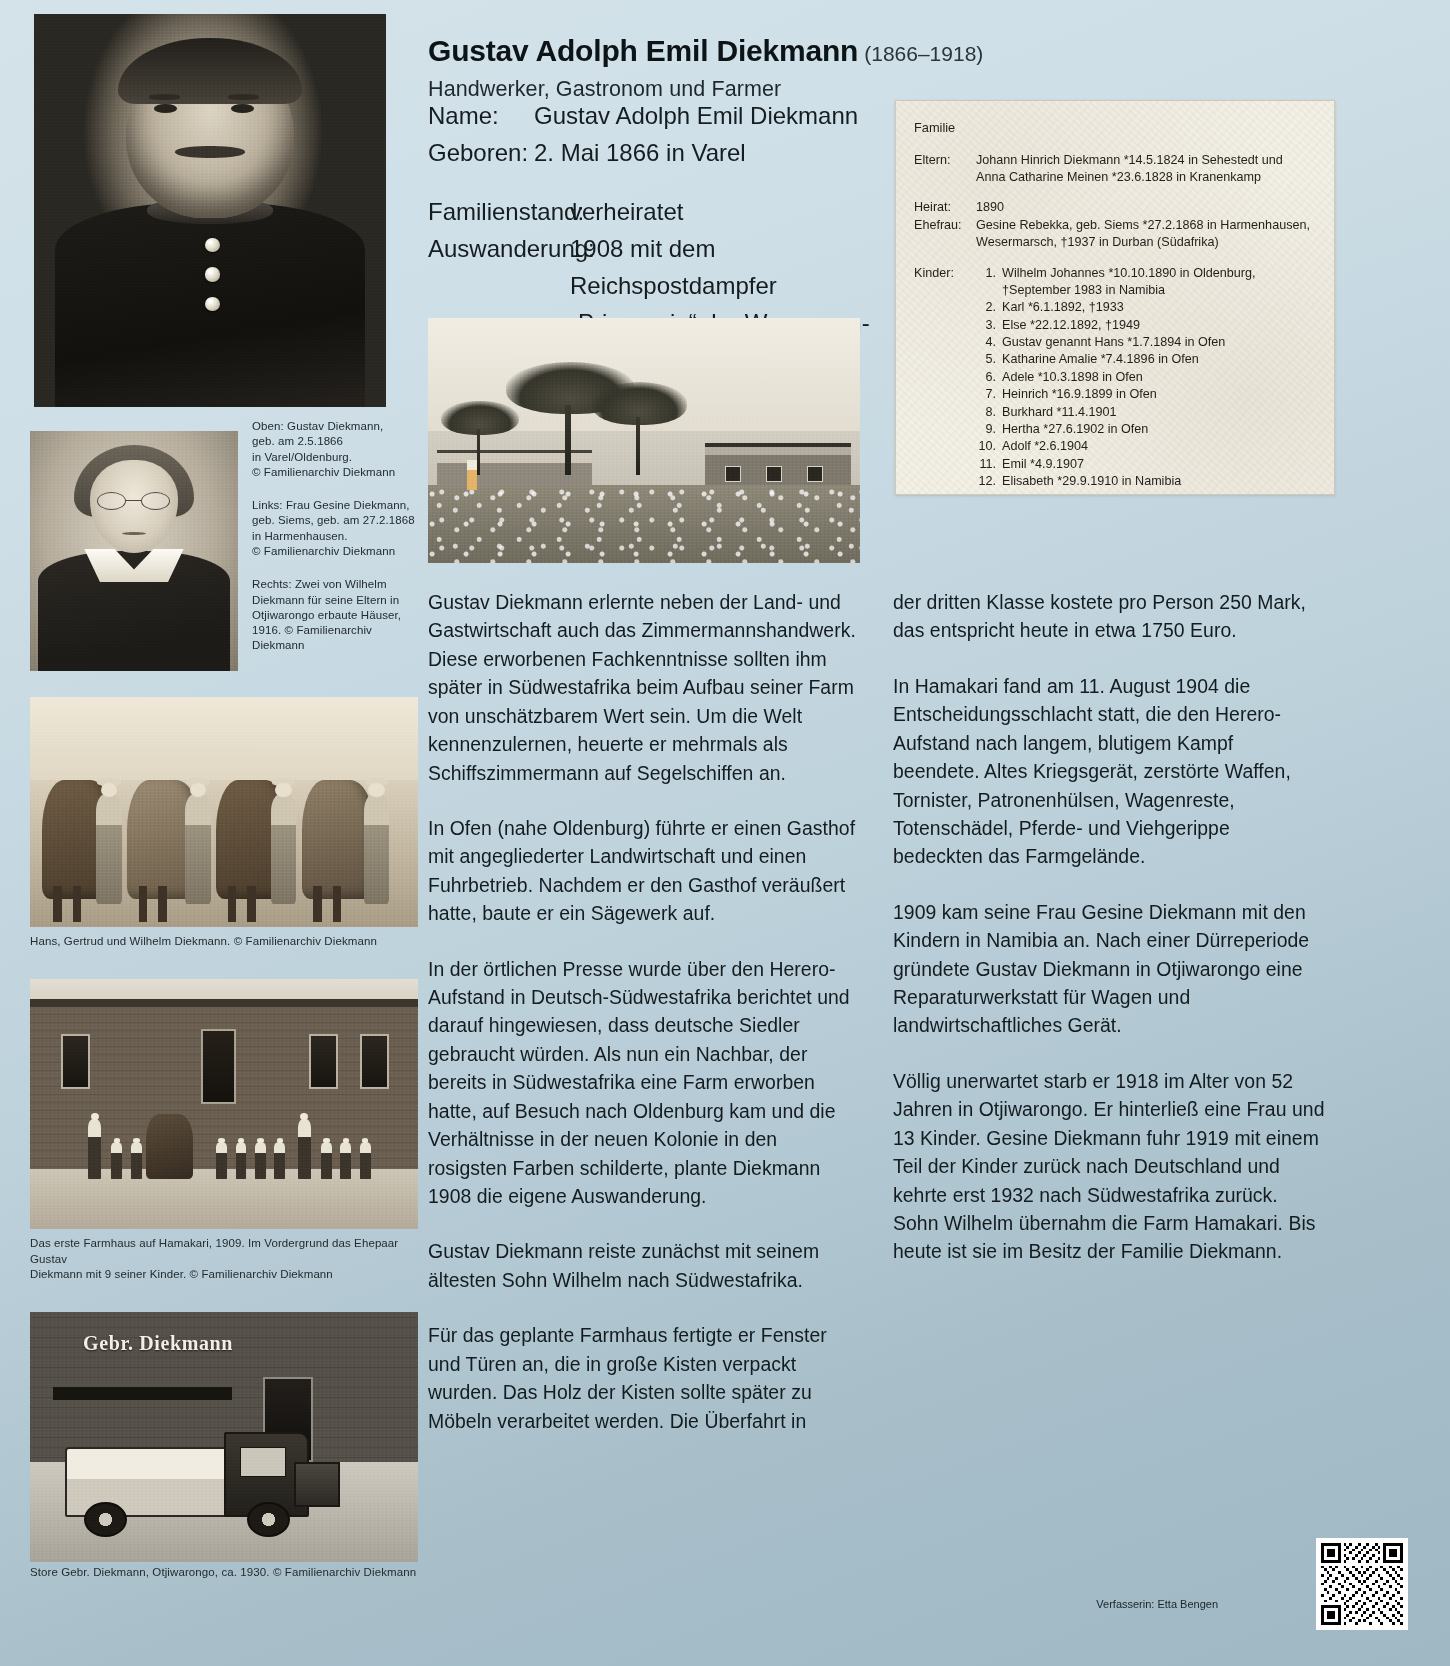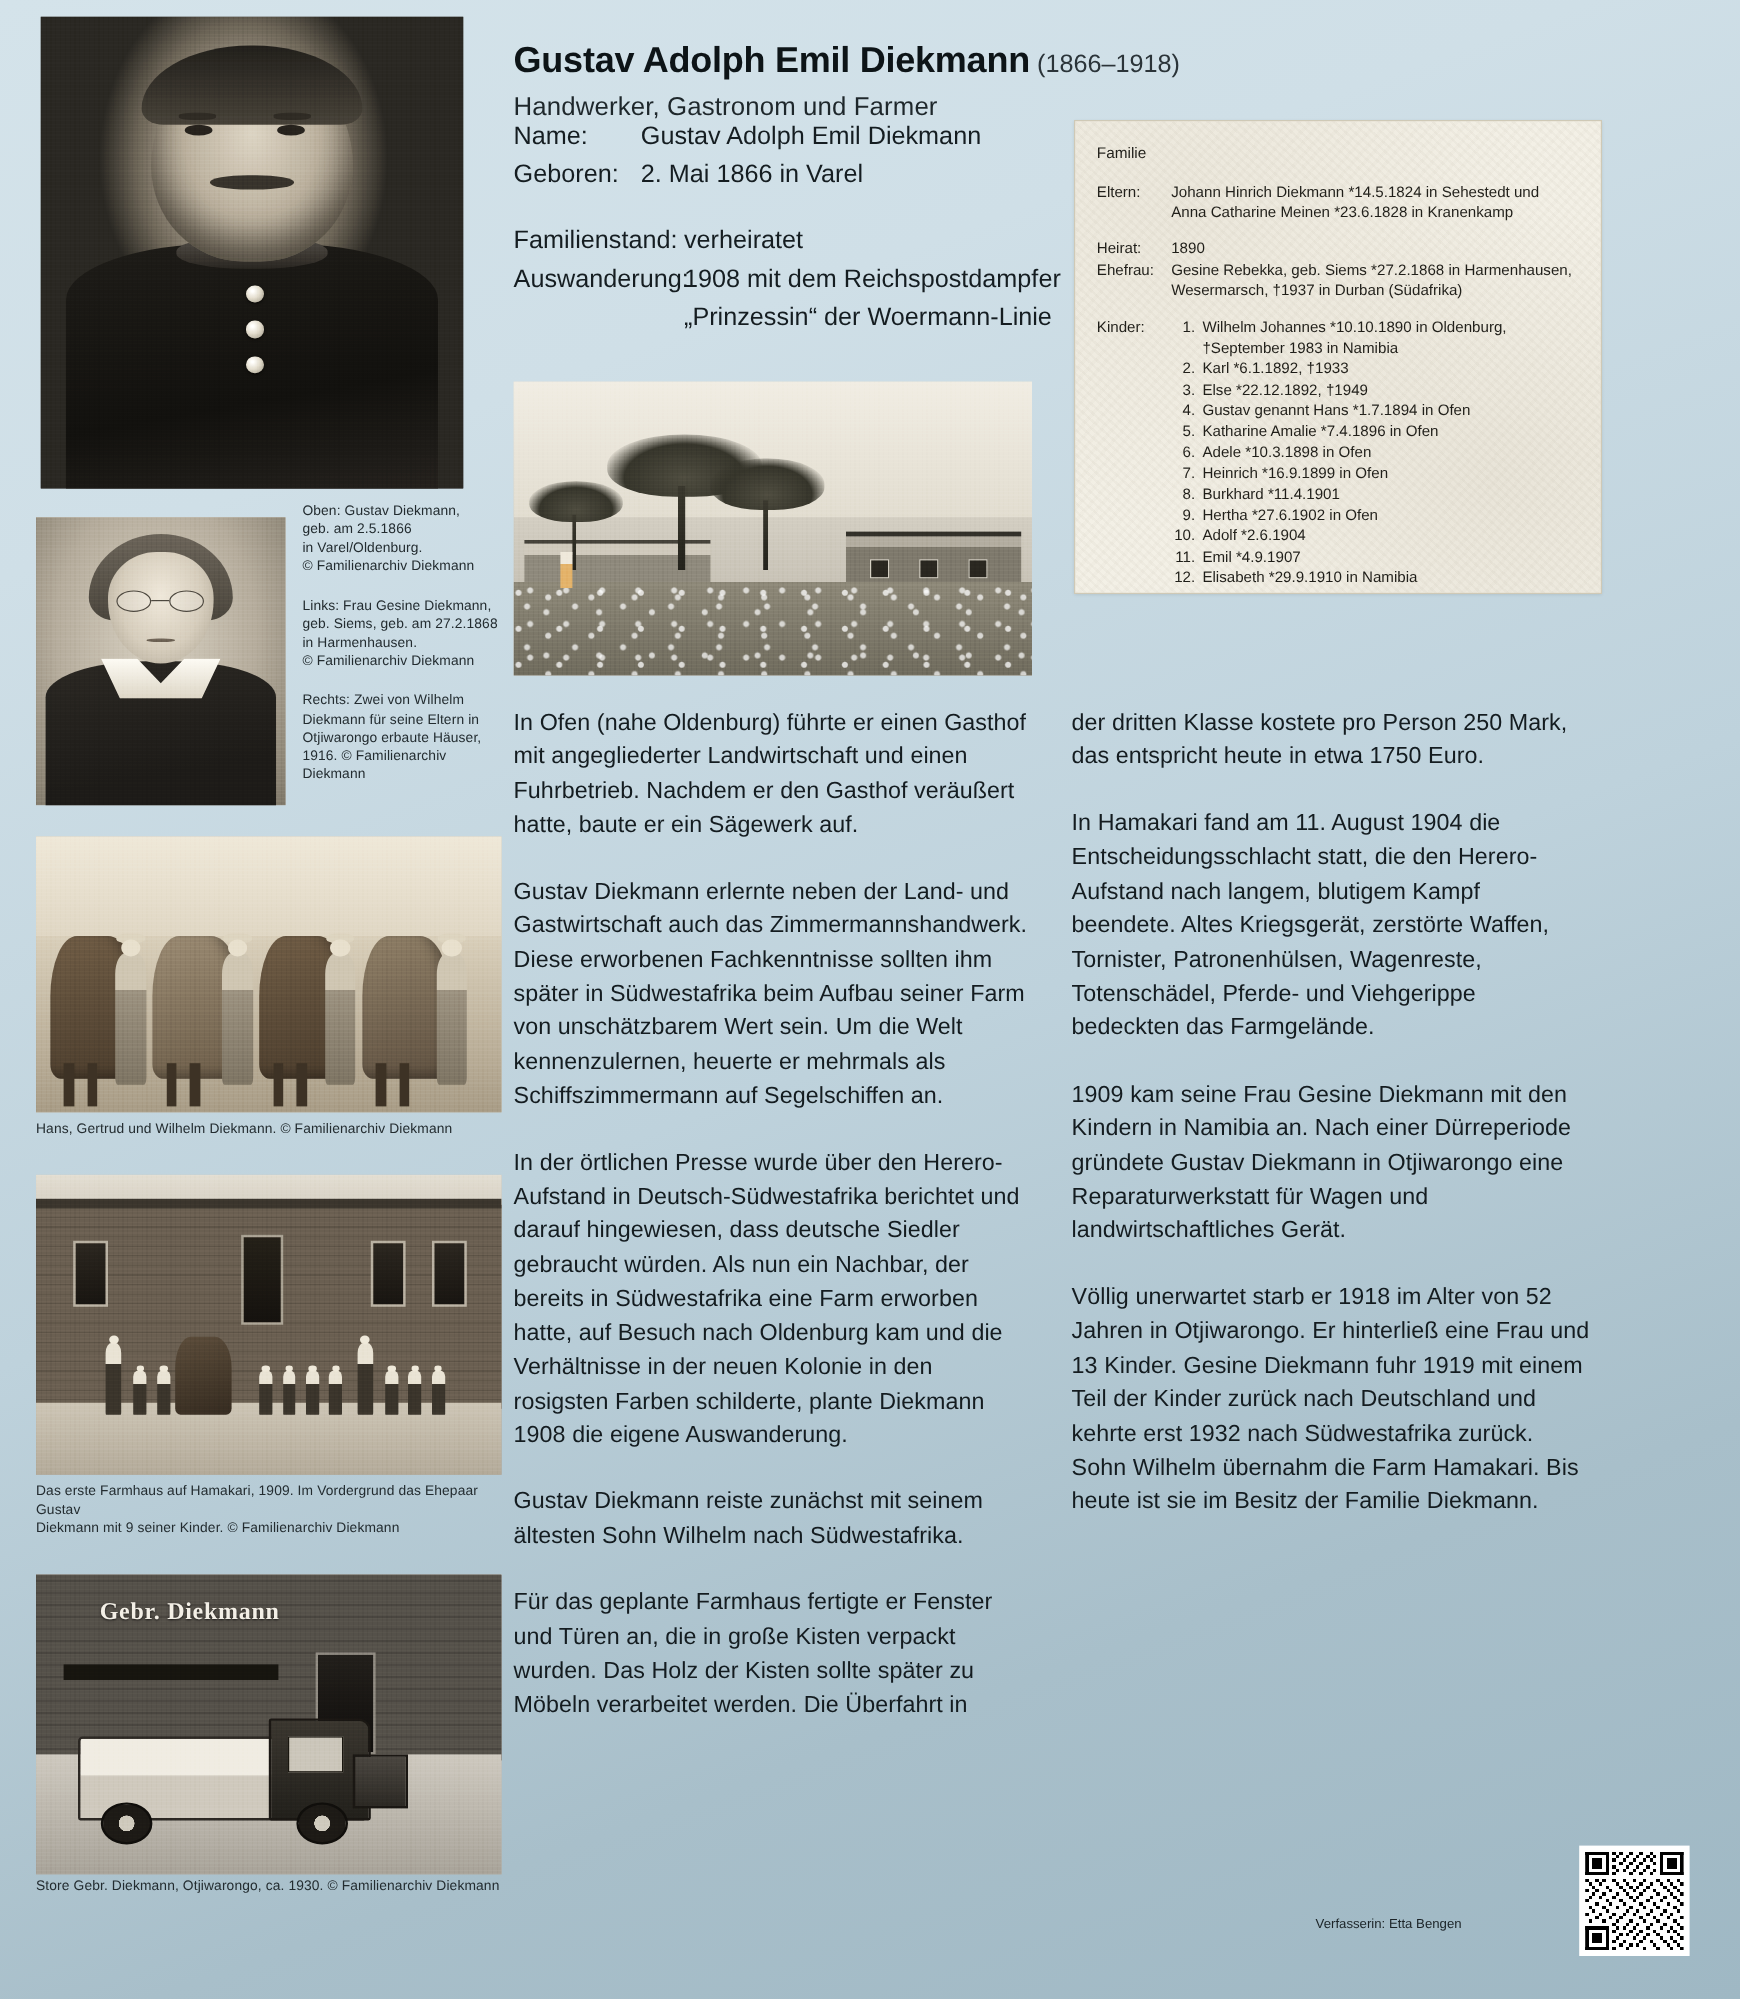--- a/index.html
+++ b/index.html
@@ -268,21 +268,21 @@
   .title-years {
     font-size: 21px; font-weight: 400; color:#2b3439; margin-left:6px;
     display:inline;
   }
   .subtitle {
     font-size: 21.5px; color:#1e272b; margin-top: 9px; letter-spacing:.1px;
   }
 
   .facts {
     position:absolute; left:428px; top:98px; width:470px;
-    font-size: 21px; line-height: 1.54; color:#151d21;
+    font-size: 24px; line-height: 1.54; color:#151d21;
   }
   .fact-row { display:flex; }
   .fact-label { width: 106px; flex: 0 0 106px; }
   .fact-val { flex: 1 1 auto; }
   .facts .gap { height: 22px; }
   .fact-row.wide .fact-label { width: 142px; flex:0 0 142px; }
   .fact-cont { padding-left: 142px; }
 
   
   .family-box {
@@ -671,22 +671,22 @@
     <div class="fl-tree t2">
         <span class="crown"></span>
         <span class="trunk"></span>
       </div>
     <div class="fl-field"></div>
     <div class="fl-person"></div>
     <div class="uni-grain"></div>
   </div>
 
   <div class="body-col" id="body-col-left">
+      <p>Gustav Diekmann erlernte neben der Land- und Gastwirtschaft auch das Zimmermannshandwerk. Diese erworbenen Fachkenntnisse sollten ihm später in Südwestafrika beim Aufbau seiner Farm von unschätzbarem Wert sein. Um die Welt kennenzulernen, heuerte er mehrmals als Schiffszimmermann auf Segelschiffen an.</p>
       <p>In Ofen (nahe Oldenburg) führte er einen Gasthof mit angegliederter Landwirtschaft und einen Fuhrbetrieb. Nachdem er den Gasthof veräußert hatte, baute er ein Sägewerk auf.</p>
-      <p>Gustav Diekmann erlernte neben der Land- und Gastwirtschaft auch das Zimmermannshandwerk. Diese erworbenen Fachkenntnisse sollten ihm später in Südwestafrika beim Aufbau seiner Farm von unschätzbarem Wert sein. Um die Welt kennenzulernen, heuerte er mehrmals als Schiffszimmermann auf Segelschiffen an.</p>
       <p>In der örtlichen Presse wurde über den Herero-Aufstand in Deutsch-Südwestafrika berichtet und darauf hingewiesen, dass deutsche Siedler gebraucht würden. Als nun ein Nachbar, der bereits in Südwestafrika eine Farm erworben hatte, auf Besuch nach Oldenburg kam und die Verhältnisse in der neuen Kolonie in den rosigsten Farben schilderte, plante Diekmann 1908 die eigene Auswanderung.</p>
       <p>Gustav Diekmann reiste zunächst mit seinem ältesten Sohn Wilhelm nach Südwestafrika.</p>
       <p>Für das geplante Farmhaus fertigte er Fenster und Türen an, die in große Kisten verpackt wurden. Das Holz der Kisten sollte später zu Möbeln verarbeitet werden. Die Überfahrt in</p>
     </div>
   <div class="body-col" id="body-col-right">
       <p>der dritten Klasse kostete pro Person 250 Mark, das entspricht heute in etwa 1750 Euro.</p>
       <p>In Hamakari fand am 11. August 1904 die Entscheidungsschlacht statt, die den Herero-Aufstand nach langem, blutigem Kampf beendete. Altes Kriegsgerät, zerstörte Waffen, Tornister, Patronenhülsen, Wagenreste, Totenschädel, Pferde- und Viehgerippe bedeckten das Farmgelände.</p>
       <p>1909 kam seine Frau Gesine Diekmann mit den Kindern in Namibia an. Nach einer Dürreperiode gründete Gustav Diekmann in Otjiwarongo eine Reparaturwerkstatt für Wagen und landwirtschaftliches Gerät.</p>
       <p>Völlig unerwartet starb er 1918 im Alter von 52 Jahren in Otjiwarongo. Er hinterließ eine Frau und 13 Kinder. Gesine Diekmann fuhr 1919 mit einem Teil der Kinder zurück nach Deutschland und kehrte erst 1932 nach Südwestafrika zurück. Sohn Wilhelm übernahm die Farm Hamakari. Bis heute ist sie im Besitz der Familie Diekmann.</p>
     </div>

